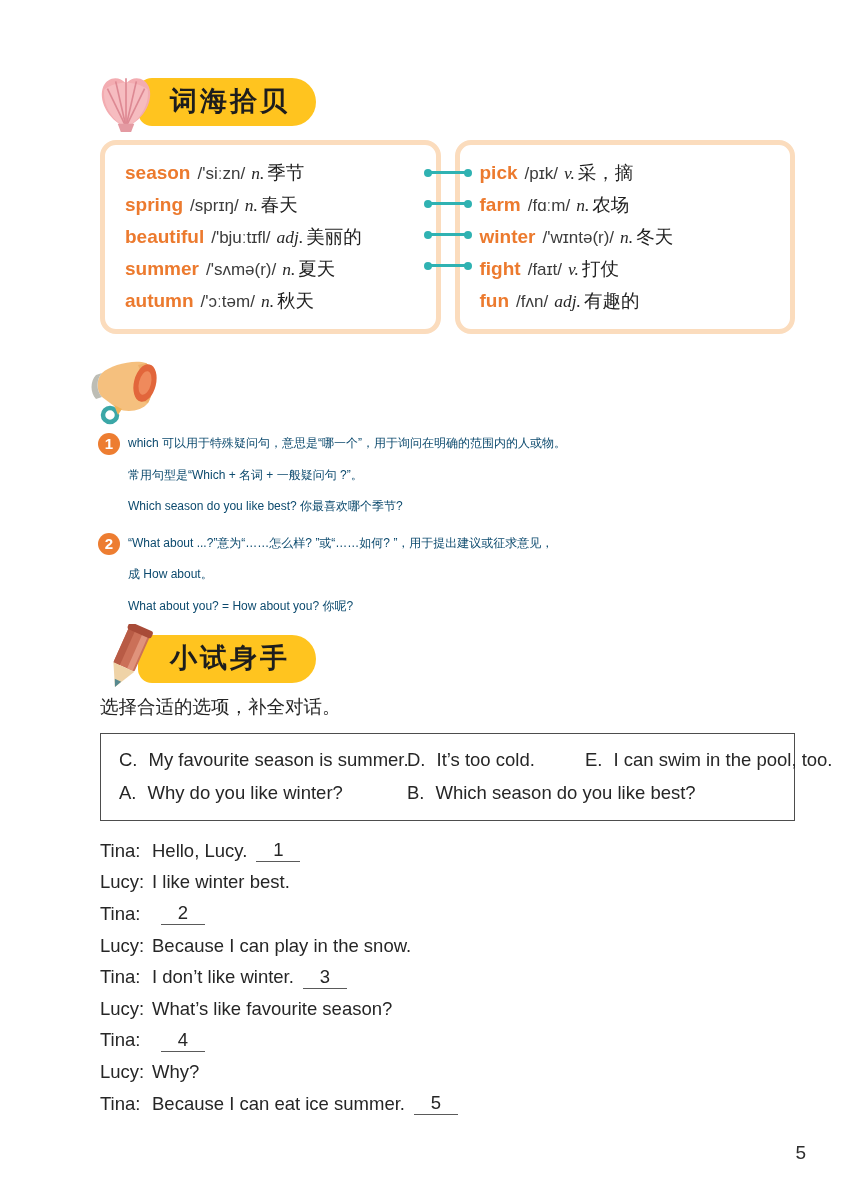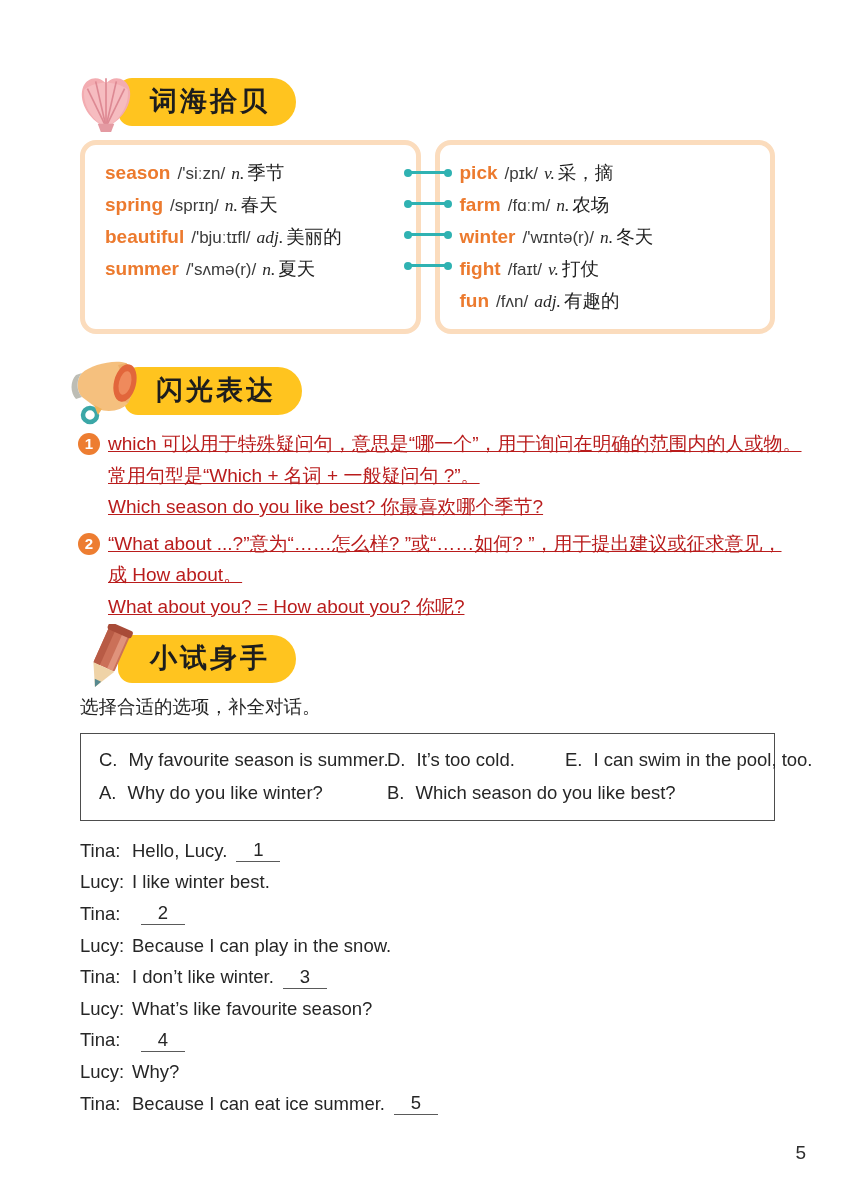--- a/index.html
+++ b/index.html
@@ -1,21 +1,21 @@
 <!DOCTYPE html>
 <html><head>
 <meta charset="utf-8">
 <style>
   html,body { margin:0; padding:0; }
   body {
     width:854px; height:1200px; background:#ffffff;
     font-family:"Liberation Sans", sans-serif; color:#262626;
     position:relative; overflow:hidden;
   }
-  .page { position:absolute; inset:0; background:#fff; overflow:hidden; }
+  .page { position:absolute; inset:0; background:#fff; overflow:hidden;margin-left:20px; }
   .content { position:absolute; left:80px; top:0; width:695px; }
 
   
   .sec-header { display:flex; align-items:center; position:relative; }
   .sec-header .icon { position:relative; z-index:2; flex:none; line-height:0; }
   .badge {
     position:relative; z-index:1; margin-left:-20px;
     background:#FFC41F; color:#1d1d1d;
     font-weight:bold; font-size:27px; letter-spacing:3px;
     padding:5px 26px 7px 32px;
@@ -50,21 +50,21 @@
 
   
   .points { margin-top:4px; }
   .point { display:flex; margin-bottom:5px; }
   .pnum {
     flex:none; width:22px; height:22px; border-radius:50%;
     background:#ED7D31; color:#fff; font-weight:bold;
     text-align:center; line-height:22px; font-size:15px;
     margin:5px 8px 0 -2px;
   }
-  .pline { line-height:31.5px; font-size:19px; white-space:nowrap; color:#b91c1c;text-decoration:underline; }
+  .pline { line-height:31.5px; font-size:12px; white-space:nowrap; color:#0c4a6e; }
 
   
   .instruction { font-size:18.5px; line-height:28px; margin-top:2px; color:#242424; }
   .options-box {
     margin-top:12px; border:1.5px solid #4D4D4D; background:#fff;
     padding:9px 18px 11px 18px; font-size:18.5px;
   }
   .opt-row { display:grid; grid-template-columns:288px 178px 1fr; line-height:33px; }
   .opt { white-space:nowrap; }
   .opt .olabel { margin-right:11px; }
@@ -111,20 +111,23 @@
       </div>
       <div class="vocab-row">
         <span class="vword">spring</span><span class="vph">/sprɪŋ/</span><span class="vpos">n.</span><span class="vmean">春天</span>
       </div>
       <div class="vocab-row">
         <span class="vword">beautiful</span><span class="vph">/'bjuːtɪfl/</span><span class="vpos">adj.</span><span class="vmean">美丽的</span>
       </div>
       <div class="vocab-row">
         <span class="vword">summer</span><span class="vph">/'sʌmə(r)/</span><span class="vpos">n.</span><span class="vmean">夏天</span>
       </div>
+      <div class="vocab-row">
+        <span class="vword">autumn</span><span class="vph">/'ɔːtəm/</span><span class="vpos">n.</span><span class="vmean">秋天</span>
+      </div>
     </div>
 
     <div class="vbox">
       <div class="vocab-row">
         <span class="vword">pick</span><span class="vph">/pɪk/</span><span class="vpos">v.</span><span class="vmean">采，摘</span>
       </div>
       <div class="vocab-row">
         <span class="vword">farm</span><span class="vph">/fɑːm/</span><span class="vpos">n.</span><span class="vmean">农场</span>
       </div>
       <div class="vocab-row">
@@ -149,21 +152,20 @@
       <svg width="76" height="72" viewBox="0 0 76 72">
         <path d="M58 8 C66 14 68 34 60 48 C54 56 40 58 30 54 L14 42 C8 36 8 24 14 18 C22 10 46 4 58 8 Z" fill="#F5C07E"></path>
         <path d="M58 8 C66 14 68 34 60 48 L48 44 C54 32 54 18 50 10 Z" fill="#EFB06A"></path>
         <ellipse cx="57" cy="28" rx="11" ry="19" transform="rotate(14 57 28)" fill="#E2663B"></ellipse>
         <ellipse cx="57" cy="28" rx="6" ry="12" transform="rotate(14 57 28)" fill="#EF8A5C"></ellipse>
         <path d="M14 18 C8 24 8 36 14 42 L8 44 C2 38 2 26 8 20 Z" fill="#BDBDB5"></path>
         <circle cx="22" cy="60" r="7" fill="none" stroke="#3BA7A7" stroke-width="4.5"></circle>
         <path d="M26 50 L34 54 L30 60 Z" fill="#F0B35C"></path>
       </svg>
     </span>
-    <span class="badge">闪光表达</span>
   </div>
 
   <div class="points">
     <div class="point">
       <span class="pnum">1</span>
       <div>
         <div class="pline">which 可以用于特殊疑问句，意思是“哪一个”，用于询问在明确的范围内的人或物。</div>
         <div class="pline">常用句型是“Which + 名词 + 一般疑问句 ?”。</div>
         <div class="pline">Which season do you like best? 你最喜欢哪个季节?</div>
       </div>

